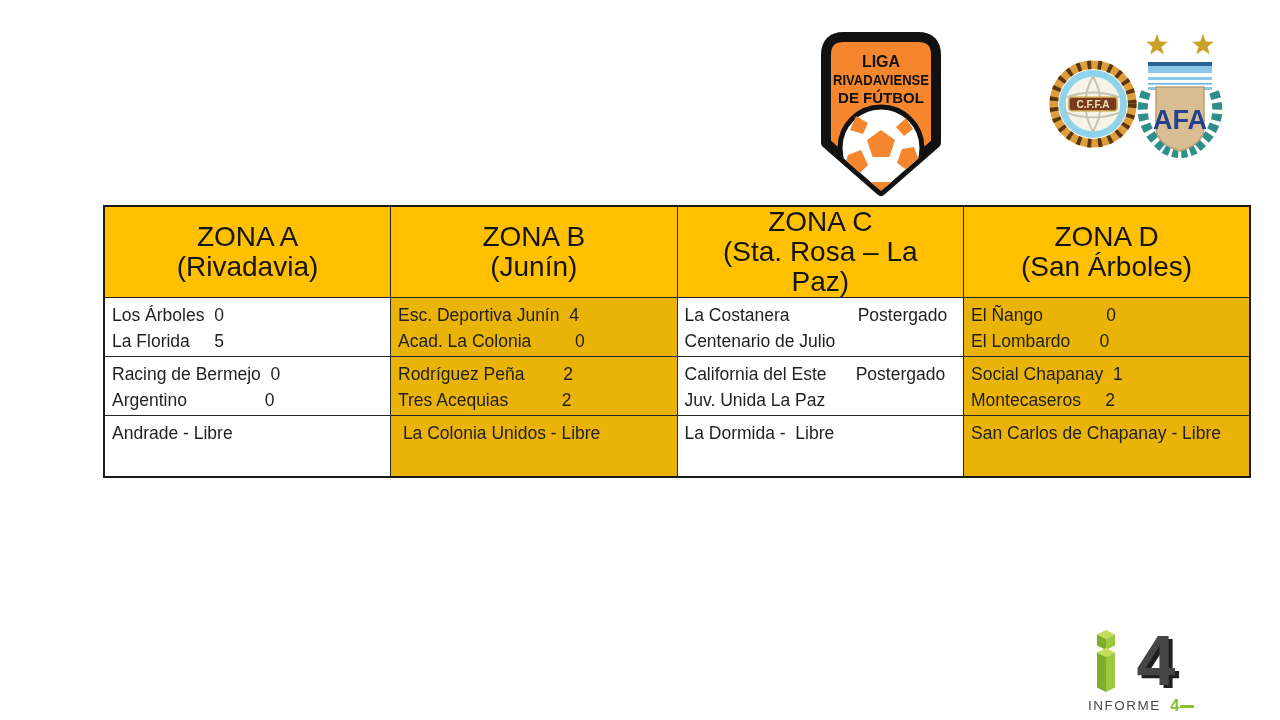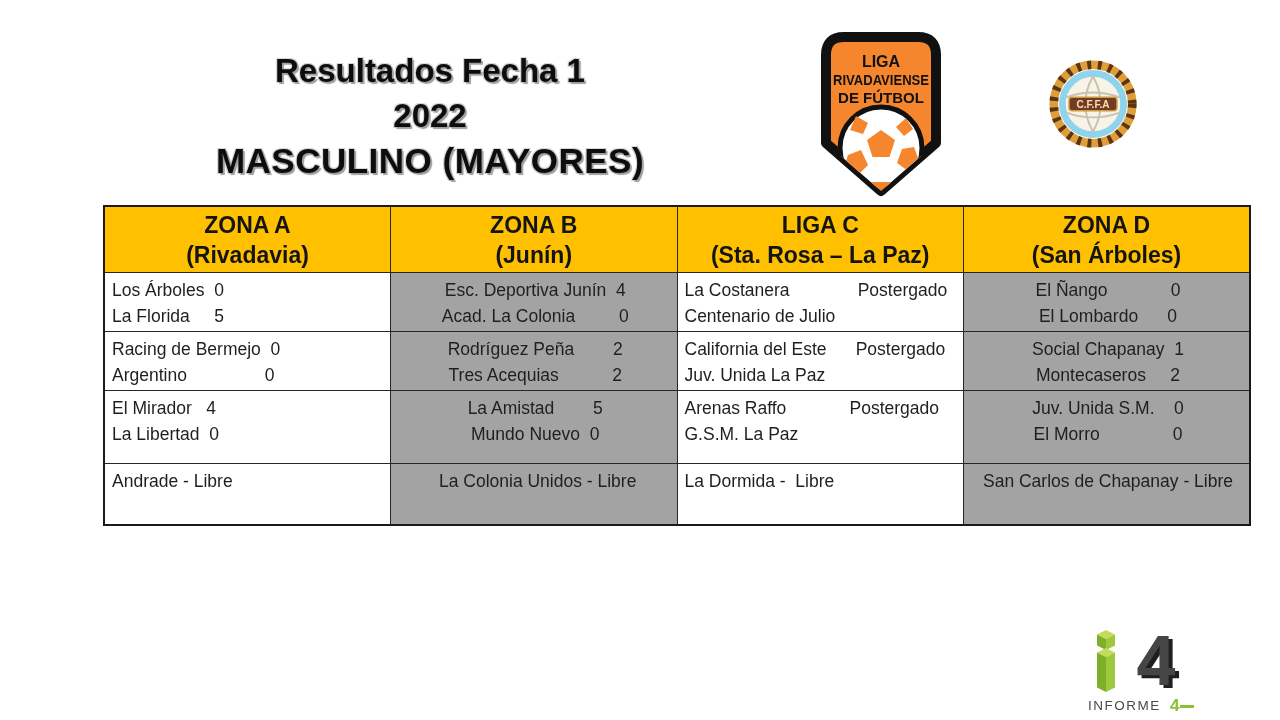--- a/index.html
+++ b/index.html
@@ -17,37 +17,32 @@
   .logo{position:absolute;}
   .logo-liga{left:811px;top:24px;width:140px;height:182px;z-index:3;}
   .logo-cffa{left:1045px;top:59px;width:96px;height:90px;}
   .logo-afa{left:1126px;top:30px;width:108px;height:132px;}
   .logo-informe{left:1082px;top:624px;width:116px;height:92px;}
 
   
   table.results{position:absolute;left:103px;top:205px;width:1148px;z-index:2;
       border-collapse:collapse;table-layout:fixed;border:2px solid #1a1a1a;background:#fff;}
   table.results th,table.results td{border:1px solid #262626;}
-  th.zone-header{background:#FFC000;height:65px;font-weight:700;font-size:23px;color:#141414;
+  th.zone-header{background:#FFC000;height:65px;font-weight:400;font-size:28px;color:#141414;
       text-align:center;vertical-align:middle;line-height:30px;padding:0 15px;}
   td.match-cell{vertical-align:top;padding:4px 4px 2px 7px;font-size:17.5px;line-height:26px;
       color:#1f1f1f;white-space:pre-wrap;overflow:hidden;}
-  td.cream{background:#a3a3a3;text-align:center;}
+  td.cream{background:#eab308;}
   tr.r1{height:58px;} tr.r2{height:55px;} tr.r3{height:73px;} tr.r4{height:54px;} tr.r5{height:61px;}
 </style>
 </head>
 <body>
 
 <div class="slide">
 
-  <div class="title-block">
-    <div class="title-line l1">Resultados Fecha 1</div>
-    <div class="title-line l2">2022</div>
-    <div class="title-line l3">MASCULINO (MAYORES)</div>
-  </div>
 
   <div class="logo logo-liga">
     <svg width="140" height="182" viewBox="0 0 140 182">
       <defs>
         <clipPath id="shieldClip">
           <path d="M15 31 Q15 13 33 13 L107 13 Q125 13 125 31 L125 119 L70 167 L15 119 Z"></path>
         </clipPath>
       </defs>
       <path d="M15 31 Q15 13 33 13 L107 13 Q125 13 125 31 L125 119 L70 167 L15 119 Z" fill="#F5862D" stroke="#111111" stroke-width="10" stroke-linejoin="round"></path>
       <g clip-path="url(#shieldClip)">
@@ -76,34 +71,52 @@
         <path d="M50 18 Q34 47 50 76"></path>
         <path d="M50 18 Q66 47 50 76"></path>
         <path d="M22 40 Q50 30 78 40"></path>
         <path d="M22 56 Q50 66 78 56"></path>
       </g>
       <rect x="25" y="40" width="50" height="14" rx="3" fill="#753b22" stroke="#c89a3f" stroke-width="1.5"></rect>
       <text x="50" y="51" text-anchor="middle" font-family="Liberation Sans, sans-serif" font-weight="700" font-size="10.5" fill="#f3e2b5">C.F.F.A</text>
     </svg>
   </div>
 
+  <div class="logo logo-afa">
+    <svg width="108" height="132" viewBox="0 0 108 132">
+      <g fill="#C9A227">
+        <polygon points="31,4 33.8,11.5 41.8,11.8 35.5,16.7 37.8,24.4 31,19.8 24.2,24.4 26.5,16.7 20.2,11.8 28.2,11.5"></polygon>
+        <polygon points="77,4 79.8,11.5 87.8,11.8 81.5,16.7 83.8,24.4 77,19.8 70.2,24.4 72.5,16.7 66.2,11.8 74.2,11.5"></polygon>
+      </g>
+      <rect x="22" y="32" width="64" height="4" fill="#2a6496"></rect>
+      <rect x="22" y="36" width="64" height="24" fill="#8AC7E8"></rect>
+      <rect x="22" y="43" width="64" height="4" fill="#ffffff"></rect>
+      <rect x="22" y="50" width="64" height="7" fill="#ffffff"></rect>
+      <rect x="22" y="53" width="64" height="1.6" fill="#6db3dc"></rect>
+      <path d="M20 62 Q8 95 40 120" stroke="#2E8F8A" stroke-width="10" stroke-dasharray="7 4" fill="none"></path>
+      <path d="M88 62 Q100 95 68 120" stroke="#2E8F8A" stroke-width="10" stroke-dasharray="7 4" fill="none"></path>
+      <path d="M38 119 Q54 128 70 119" stroke="#2E8F8A" stroke-width="9" stroke-dasharray="6 3" fill="none"></path>
+      <path d="M30 57 L78 57 L78 97 Q78 114 54 121 Q30 114 30 97 Z" fill="#D9BE93" stroke="#b89f74" stroke-width="1.5"></path>
+      <text x="54" y="99" text-anchor="middle" font-family="Liberation Sans, sans-serif" font-weight="800" font-size="27" fill="#24418e">AFA</text>
+    </svg>
+  </div>
 
   <table class="results">
     <tbody>
         <tr>
       <th class="zone-header">
         <div>ZONA A</div>
         <div>(Rivadavia)</div>
       </th>
       <th class="zone-header">
         <div>ZONA B</div>
         <div>(Junín)</div>
       </th>
       <th class="zone-header">
-        <div>LIGA C</div>
+        <div>ZONA C</div>
         <div>(Sta. Rosa – La Paz)</div>
       </th>
       <th class="zone-header">
         <div>ZONA D</div>
         <div>(San Árboles)</div>
       </th>
     </tr>
     <tr class="r1">
       <td class="match-cell">Los Árboles  0
 La Florida     5</td>
@@ -116,30 +129,20 @@
     </tr>
     <tr class="r2">
       <td class="match-cell">Racing de Bermejo  0
 Argentino                0</td>
       <td class="match-cell cream">Rodríguez Peña        2
 Tres Acequias           2</td>
       <td class="match-cell">California del Este      Postergado
 Juv. Unida La Paz</td>
       <td class="match-cell cream">Social Chapanay  1
 Montecaseros     2</td>
-    </tr>
-    <tr class="r3">
-      <td class="match-cell">El Mirador   4
-La Libertad  0</td>
-      <td class="match-cell cream">La Amistad        5
-Mundo Nuevo  0</td>
-      <td class="match-cell">Arenas Raffo             Postergado
-G.S.M. La Paz</td>
-      <td class="match-cell cream">Juv. Unida S.M.    0
-El Morro               0</td>
     </tr>
     <tr class="r5">
       <td class="match-cell">Andrade - Libre</td>
       <td class="match-cell cream"> La Colonia Unidos - Libre</td>
       <td class="match-cell">La Dormida -  Libre</td>
       <td class="match-cell cream">San Carlos de Chapanay - Libre</td>
     </tr>
   </tbody>
     </table>
 

